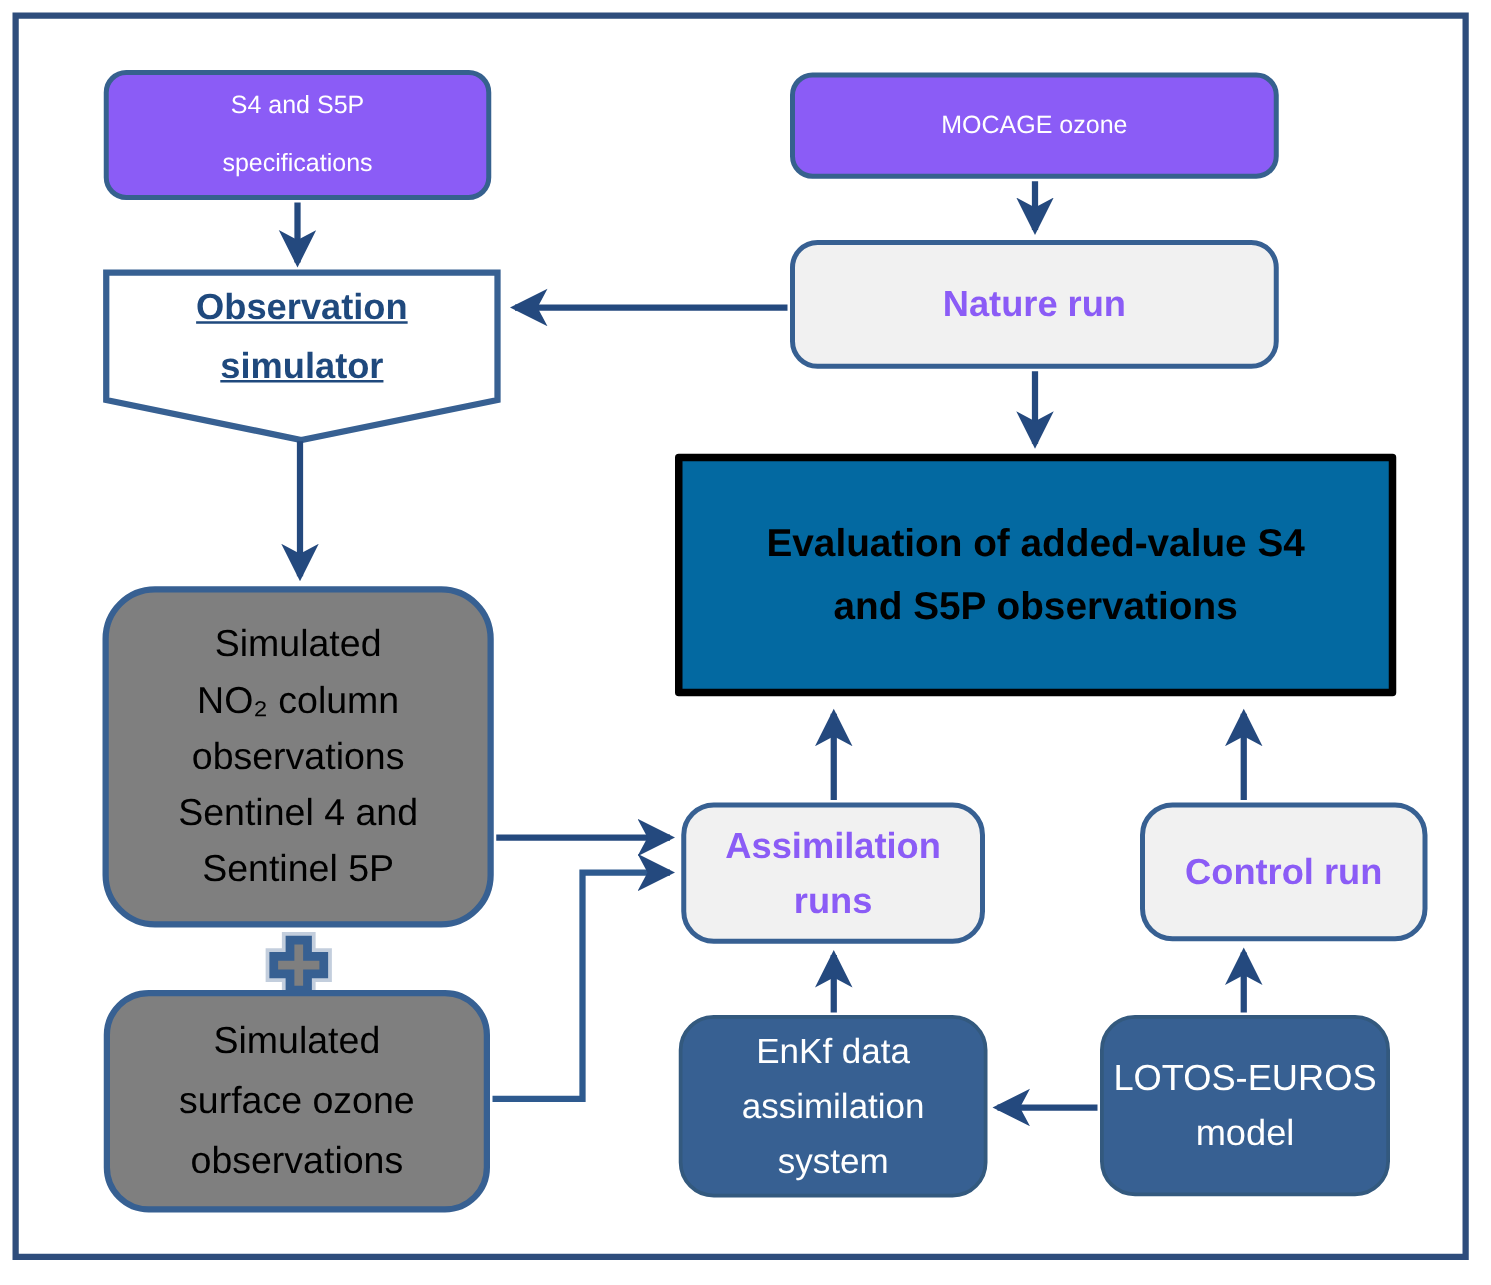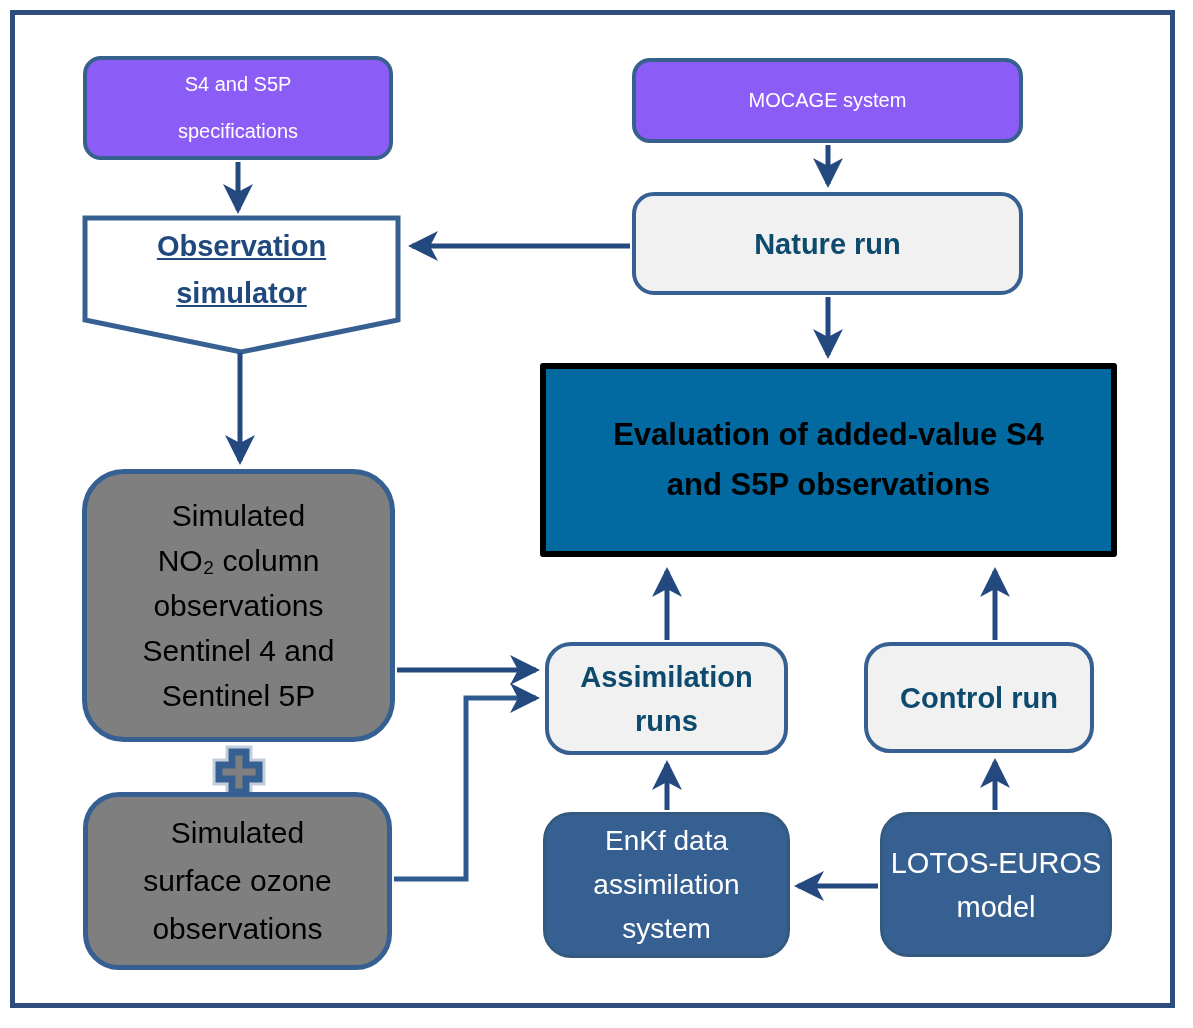--- a/index.html
+++ b/index.html
@@ -19,21 +19,21 @@
     position:absolute;box-sizing:border-box;
     display:flex;align-items:center;justify-content:center;
     text-align:center;white-space:pre-line;
   }
   .blue{
     background:#8b5cf6;border:4px solid #36618e;border-radius:18px;
     color:#ffffff;font-size:20px;line-height:47px;
   }
   .light{
     background:#f1f1f1;border:4px solid #376092;border-radius:22px;
-    color:#0c4a6e;font-size:29px;font-weight:bold;line-height:44px;
+    color:#8b5cf6;font-size:29px;font-weight:bold;line-height:44px;
   }
   .gray{
     background:#7f7f7f;border:5px solid #376092;border-radius:42px;
     color:#000000;font-size:30px;line-height:45px;
   }
   .darkblue{
     background:#376092;border:3px solid #33597e;border-radius:28px;
     color:#ffffff;font-size:29px;line-height:44px;
   }
   .evalbox{
@@ -75,21 +75,21 @@
 
     <g>
       <path d="M232,752 h14 v13 h13 v14 h-13 v13 h-14 v-13 h-13 v-14 h13 z" fill="none" stroke="#c3cedd" stroke-width="13"></path>
       <path d="M232,752 h14 v13 h13 v14 h-13 v13 h-14 v-13 h-13 v-14 h13 z" fill="#7f7f7f" stroke="#376092" stroke-width="7"></path>
     </g>
   </svg>
 
   <div class="node blue" style="left:83px;top:56px;width:310px;height:104px;">S4 and S5P
 specifications</div>
 
-  <div class="node blue" style="left:632px;top:58px;width:391px;height:85px;">MOCAGE system</div>
+  <div class="node blue" style="left:632px;top:58px;width:391px;height:85px;">MOCAGE ozone</div>
 
   <div class="node pentagon-label" style="left:85px;top:218px;width:313px;height:104px;">Observation
 simulator</div>
 
   <div class="node light" style="left:632px;top:192px;width:391px;height:103px;">Nature run</div>
 
   <div class="node evalbox" style="left:540px;top:363px;width:577px;height:194px;">Evaluation of added-value S4
 and S5P observations</div>
 
   <div class="node gray" style="left:82px;top:469px;width:313px;height:273px;">Simulated
@@ -98,21 +98,21 @@
 Sentinel 4 and
 Sentinel 5P</div>
 
   <div class="node gray" style="left:83px;top:792px;width:309px;height:178px;border-radius:36px;line-height:48px;">Simulated
 surface ozone
 observations</div>
 
   <div class="node light" style="left:545px;top:642px;width:243px;height:113px;border-radius:26px;">Assimilation
 runs</div>
 
-  <div class="node light" style="left:864px;top:642px;width:230px;height:111px;border-radius:26px;">Control run</div>
+  <div class="node light" style="left:912px;top:642px;width:230px;height:111px;border-radius:26px;">Control run</div>
 
   <div class="node darkblue" style="left:880px;top:812px;width:232px;height:145px;">LOTOS-EUROS
 model</div>
 
   <div class="node darkblue" style="left:543px;top:812px;width:247px;height:146px;font-size:28px;">EnKf data
 assimilation
 system</div>
 
 </div>
 

